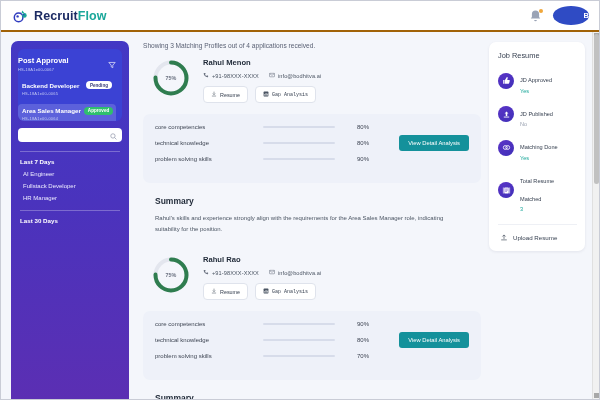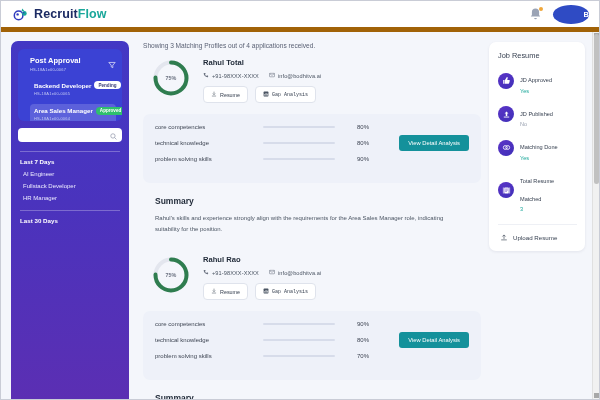--- a/index.html
+++ b/index.html
@@ -14,21 +14,21 @@
     width: 600px; height: 400px;
     background: #f4f6fb;
     border: 1px solid #c9ccd6;
     overflow: hidden;
   }
 
   
   .topbar {
     height: 31px;
     background: #ffffff;
-    border-bottom: 5px solid #a16207;
+    border-bottom: 2px solid #a16207;
     display: flex; align-items: center;
     padding: 0 10px 0 12px;
     position: relative; z-index: 5;
   }
   .brand { display: flex; align-items: center; gap: 5px; }
   .logo-mark {
     width: 16px; height: 16px; position: relative; flex: 0 0 auto;
   }
   .brand-text {
     font-size: 12.5px; font-weight: bold; letter-spacing: .1px;
@@ -66,21 +66,21 @@
     border-radius: 7px 7px 0 0;
     padding: 8px 7px 0 7px;
     color: #fff;
     flex: 0 0 auto;
     overflow: hidden;
     position: relative;
   }
   .job-card {
     background: #3b42d4;
     border-radius: 6px;
-    padding: 6px 6px 3px 12px;
+    padding: 6px 6px 3px 0;
     height: 72px;
     overflow: hidden;
     position: relative;
   }
   .job-card-head {
     display: flex; align-items: center; justify-content: space-between;
   }
   .job-card-title { font-size: 7.5px; font-weight: bold; }
   .job-card-sub { font-size: 4px; color: #c4c9f5; margin-top: 1.5px; letter-spacing: .2px; }
   .job-row {
@@ -299,21 +299,21 @@
 
       <div class="profile-head">
         <div class="donut">
           <svg width="40" height="40" viewBox="0 0 40 40">
             <circle cx="20" cy="20" r="15.5" fill="none" stroke="#e3e6ee" stroke-width="4"></circle>
             <circle cx="20" cy="20" r="15.5" fill="none" stroke="#2f7d4f" stroke-width="4" stroke-dasharray="73 24.4" stroke-linecap="round" transform="rotate(-90 20 20)"></circle>
           </svg>
           <span class="donut-label">75%</span>
         </div>
         <div>
-          <div class="p-name">Rahul Total</div>
+          <div class="p-name">Rahul Menon</div>
           <div class="p-contact">
             <span class="cbit">
               <span>
                 <svg width="6" height="6" viewBox="0 0 10 10">
                     <path d="M2 1.5 L3.8 1.5 L4.4 3.4 L3.3 4.2 A5 5 0 0 0 5.8 6.7 L6.6 5.6 L8.5 6.2 L8.5 8 A1 1 0 0 1 7.4 8.9 A7.6 7.6 0 0 1 1.1 2.6 A1 1 0 0 1 2 1.5 z" fill="#6b7280"></path>
                   </svg>
               </span>
               <span>+91-98XXX-XXXX</span>
             </span>
             <span class="cbit">

